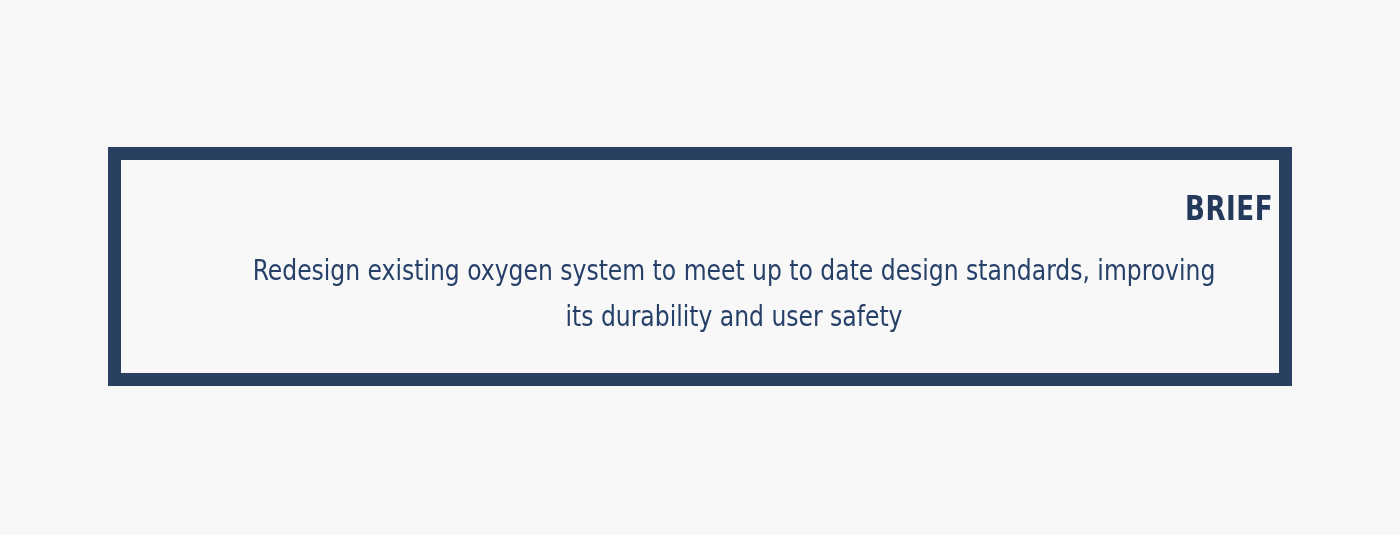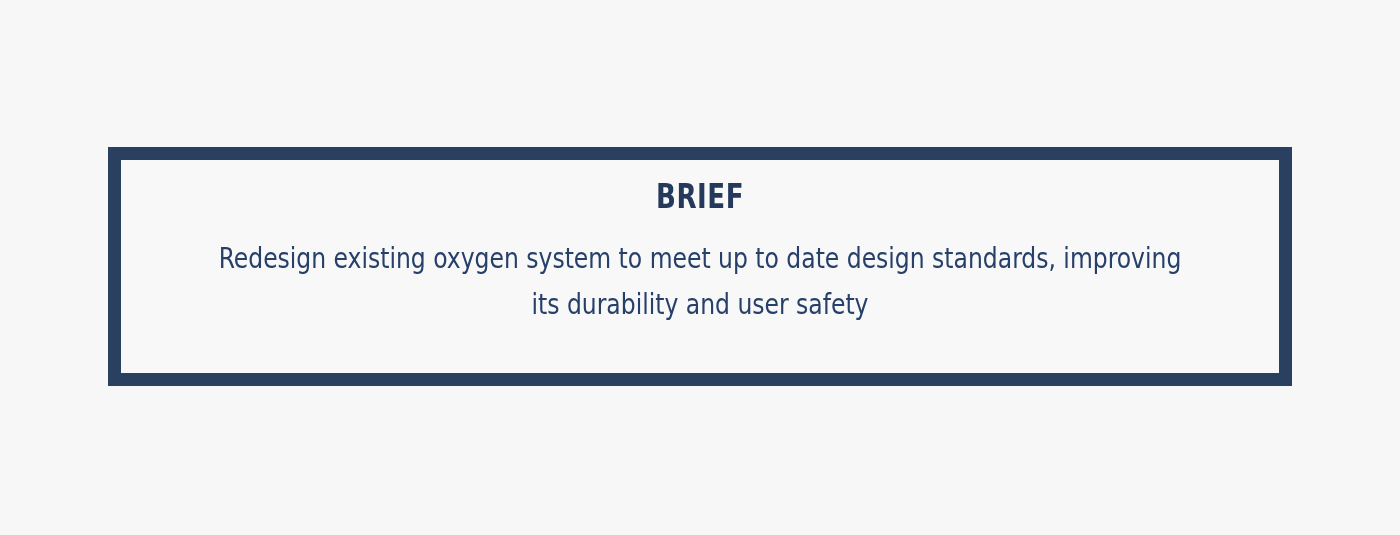--- a/index.html
+++ b/index.html
@@ -32,23 +32,23 @@
     border: 13px solid #2a4061;
     background: #f8f8f8;
   }
 
   .brief-inner {
     width: 100%;
     height: 100%;
     box-sizing: border-box;
     display: flex;
     flex-direction: column;
-    align-items: center;
+    align-items: flex-end;
     justify-content: flex-start;
-    padding-top: 20px;
+    padding-top: 32px;
     border-radius: 16px;
   }
 
   .brief-title {
     font-family: "Liberation Sans Narrow", "DejaVu Sans Condensed", "Liberation Sans", sans-serif;
     font-weight: 700;
     font-size: 33px;
     line-height: 1.05;
     letter-spacing: 0.6px;
     color: #25395c;

